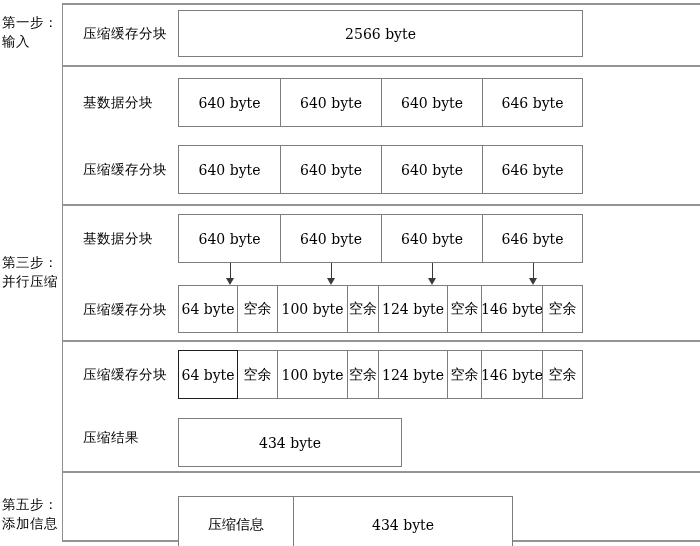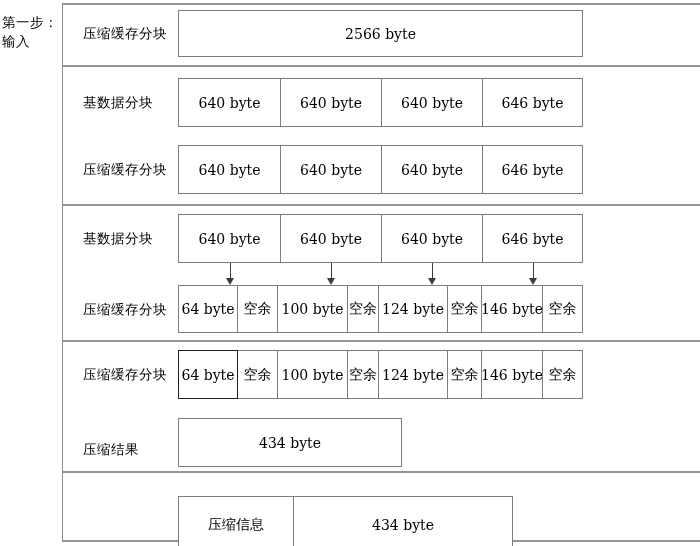--- a/index.html
+++ b/index.html
@@ -66,20 +66,24 @@
   </div>
 
   <div class="row-label" style="top:160px">压缩缓存分块</div>
   <div class="box" style="left:178px; top:145px; width:405px; height:49px">
     <div class="cell" style="width:101px">640 byte</div>
     <div class="cell" style="width:101px">640 byte</div>
     <div class="cell" style="width:101px">640 byte</div>
     <div class="cell" style="flex:1">646 byte</div>
   </div>
 
+  <div class="step-label" style="top:253px">
+    <div>第三步：</div>
+    <div>并行压缩</div>
+  </div>
 
   <div class="row-label" style="top:229px">基数据分块</div>
   <div class="box" style="left:178px; top:214px; width:405px; height:49px">
     <div class="cell" style="width:101px">640 byte</div>
     <div class="cell" style="width:101px">640 byte</div>
     <div class="cell" style="width:101px">640 byte</div>
     <div class="cell" style="flex:1">646 byte</div>
   </div>
 
   <div class="arrow" style="left:226px; top:263px"></div>
@@ -105,23 +109,27 @@
     <div class="cell hl" style="width:58px">64 byte</div>
     <div class="cell" style="width:40px">空余</div>
     <div class="cell" style="width:70px">100 byte</div>
     <div class="cell" style="width:31px">空余</div>
     <div class="cell" style="width:69px">124 byte</div>
     <div class="cell" style="width:34px">空余</div>
     <div class="cell" style="width:61px">146 byte</div>
     <div class="cell" style="flex:1">空余</div>
   </div>
 
-  <div class="row-label" style="top:440px">压缩结果</div>
+  <div class="row-label" style="top:428px">压缩结果</div>
   <div class="box" style="left:178px; top:418px; width:224px; height:49px">
     <div class="cell" style="flex:1">434 byte</div>
   </div>
 
+  <div class="step-label" style="top:495px">
+    <div>第五步：</div>
+    <div>添加信息</div>
+  </div>
   <div class="box" style="left:178px; top:496px; width:335px; height:57px">
     <div class="cell" style="width:114px">压缩信息</div>
     <div class="cell" style="flex:1">434 byte</div>
   </div>
 
 </div>
 
 </body></html>

